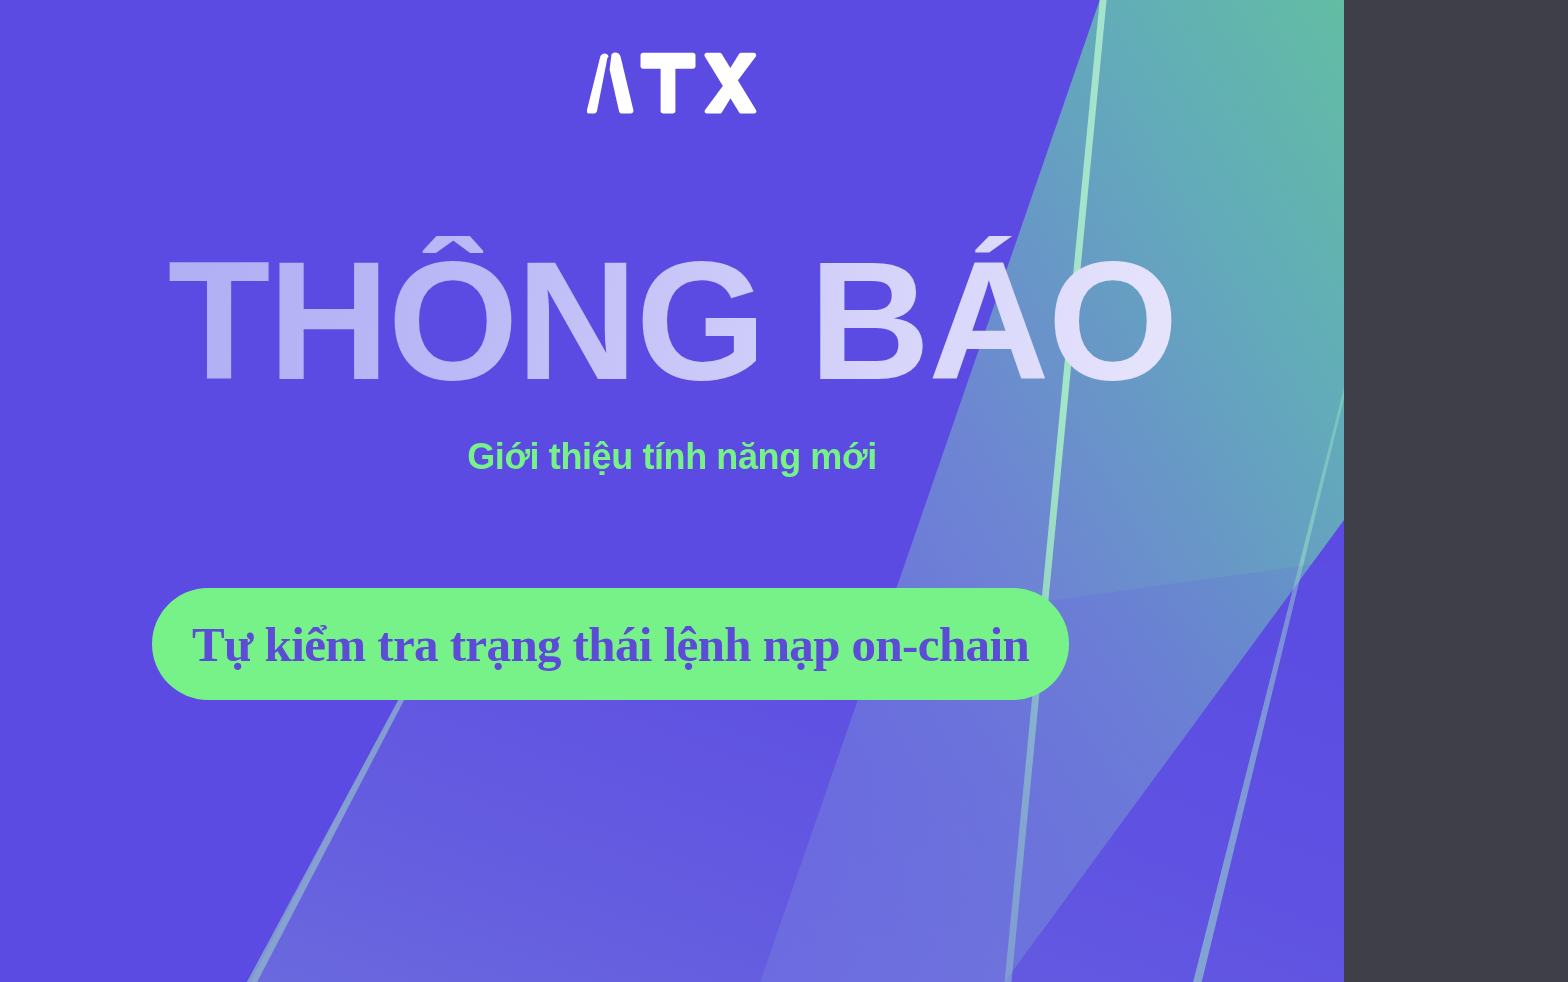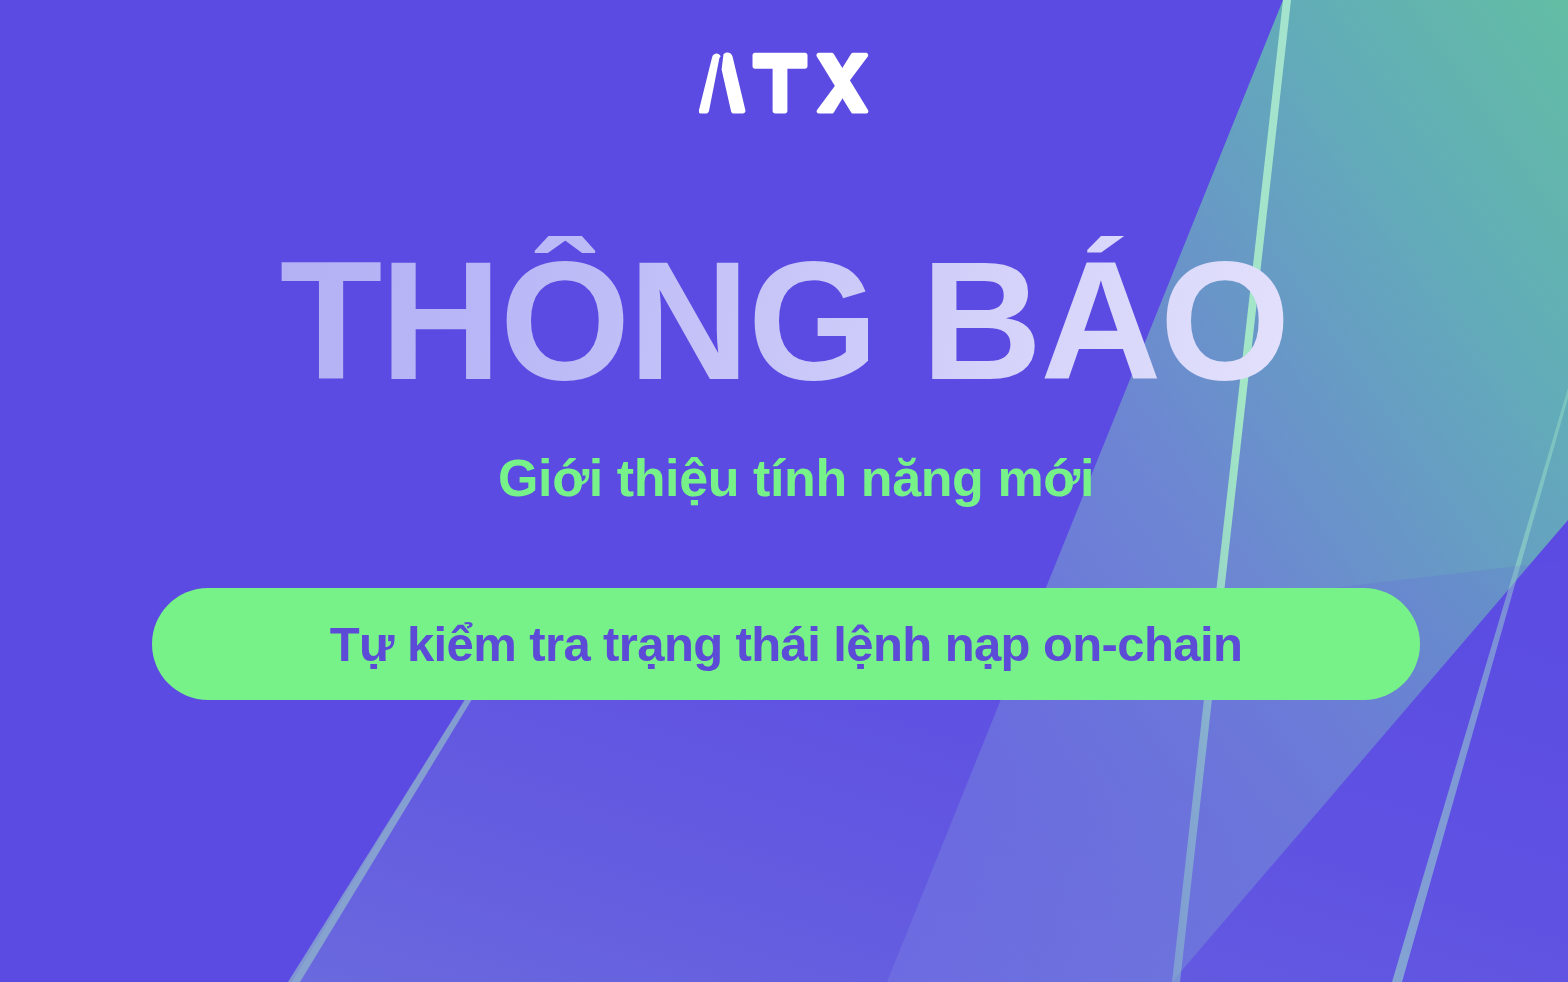--- a/index.html
+++ b/index.html
@@ -2,21 +2,21 @@
 <html><head>
 <meta charset="utf-8">
 <style>
   html, body {
     margin: 0;
     padding: 0;
     background: #3f3f4a;
   }
   .banner {
     position: relative;
-    width: 1568px;
+    width: 1344px;
     height: 982px;
     overflow: hidden;
     background: #5B4BE2;
     font-family: "Liberation Sans", sans-serif;
   }
 
   
   .deco-layer {
     position: absolute;
     inset: 0;
@@ -59,38 +59,38 @@
   }
 
   
   .subtitle {
     position: absolute;
     top: 436px;
     left: 0;
     width: 100%;
     text-align: center;
     z-index: 5;
-    font-size: 52px;
+    font-size: 36px;
     font-weight: 700;
     color: #77F288;
-    margin: 12px;
+    margin: 0;
     letter-spacing: -0.4px;
     white-space: nowrap;
   }
 
   
   .pill-stack {
     position: absolute;
     top: 588px;
     left: 152px;
     width: 1268px;
     z-index: 6;
     display: flex;
-    flex-direction: column;
     gap: 16px;
+    font-family: Liberation Serif, serif;
   }
   .pill {
     height: 112px;
     border-radius: 56px;
     background: #77F288;
     display: flex;
     align-items: center;
     justify-content: center;
     box-sizing: border-box;
     padding: 0 40px;

